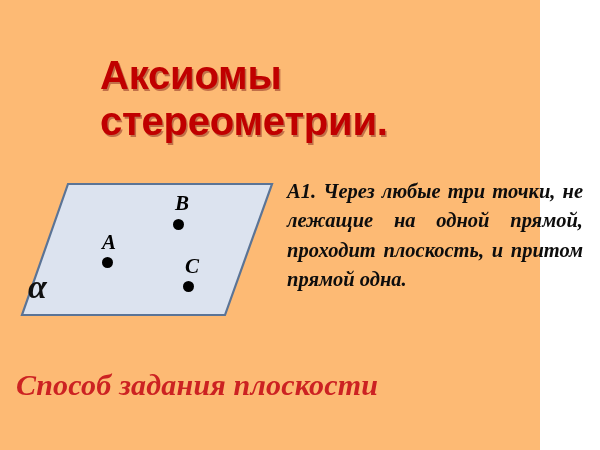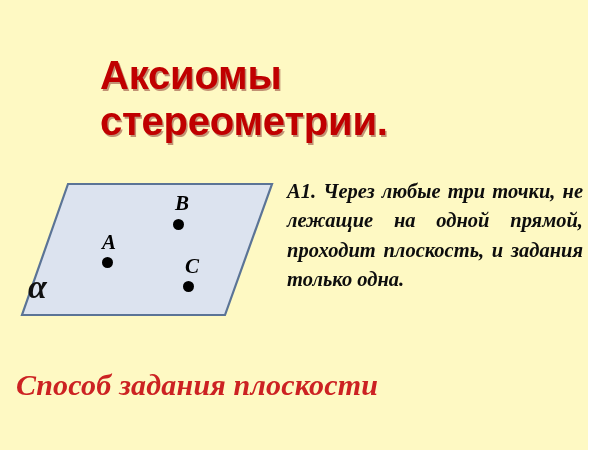--- a/index.html
+++ b/index.html
@@ -8,23 +8,23 @@
   }
   body {
     width: 600px;
     height: 450px;
     background: #ffffff;
     font-family: "Liberation Serif", serif;
     overflow: hidden;
   }
   #slide {
     position: relative;
-    width: 588px;
+    width: 540px;
     height: 450px;
-    background: #fef9c3;
+    background: #fdba74;
   }
 
   
   #title {
     position: absolute;
     left: 100px;
     top: 52px;
     width: 400px;
     font-family: "Liberation Sans", sans-serif;
     font-weight: bold;
@@ -110,21 +110,21 @@
   }
 </style>
 </head>
 <body>
 
 <div id="slide">
 
   <div id="title">Аксиомы
 стереометрии.</div>
 
-  <p id="axiom-text">А1. Через любые три точки, не лежащие на одной прямой, проходит плоскость, и задания только одна.</p>
+  <p id="axiom-text">А1. Через любые три точки, не лежащие на одной прямой, проходит плоскость, и притом прямой одна.</p>
 
   <div id="plane-figure">
 
     <svg id="plane-svg" width="280" height="160" viewBox="0 0 280 160">
       <polygon points="58,12 262,12 215,143 12,143" fill="#dce3ef" stroke="#5b7496" stroke-width="2.2" stroke-linejoin="miter"></polygon>
     </svg>
 
     <span class="pt-label" style="left:92px; top:60px;">A</span>
     <span class="pt-dot" style="left:92px; top:85px;"></span>
 

